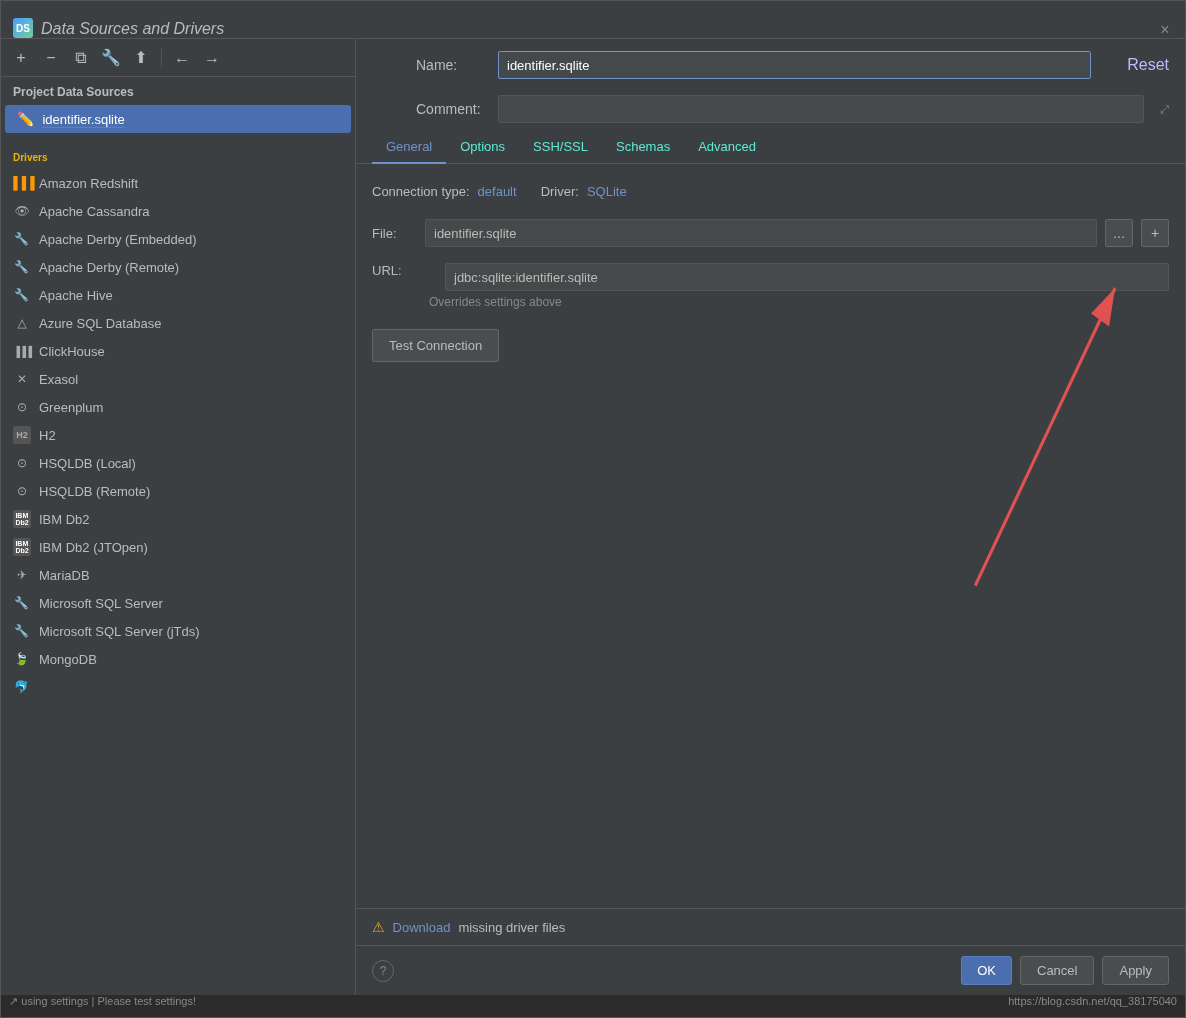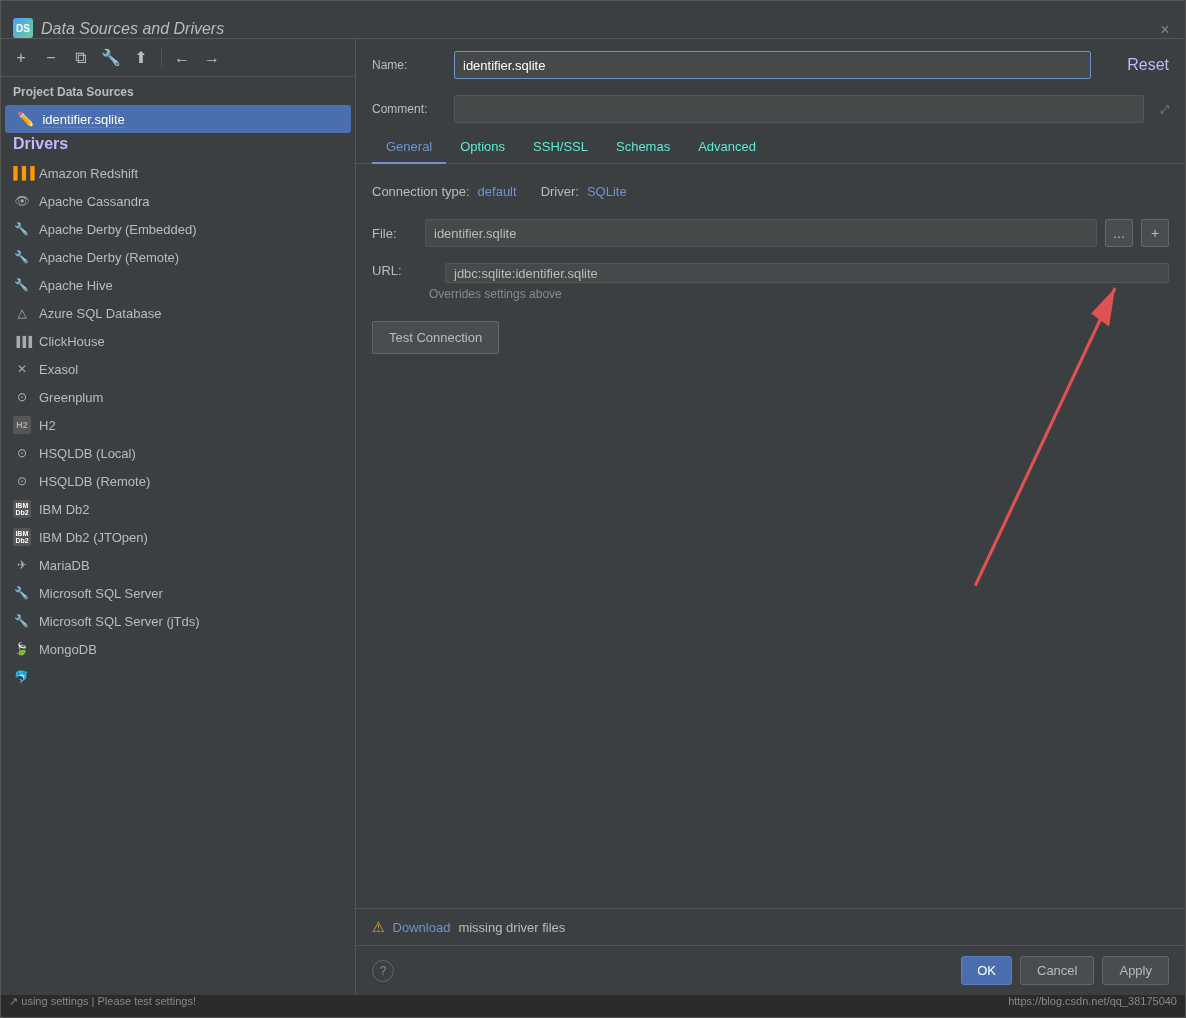--- a/index.html
+++ b/index.html
@@ -127,24 +127,24 @@
       color: #fff;
     }
 
     .left-scroll-area {
       flex: 1;
       overflow-y: auto;
       padding-bottom: 4px;
     }
 
     .section-title {
-      padding: 2px 12px 6px;
-      font-size: 16px;
+      padding: 19px 12px 6px;
+      font-size: 10px;
       font-weight: bold;
-      color: #c4b5fd;
+      color: #eab308;
     }
 
     .driver-item {
       padding: 5px 12px;
       display: flex;
       align-items: center;
       gap: 8px;
       cursor: pointer;
     }
     .driver-icon {
@@ -173,22 +173,23 @@
     }
 
     .right-header {
       padding: 12px 16px;
       display: flex;
       align-items: center;
       gap: 12px;
     }
     .field-label {
       color: #bbb;
-      font-size: 12px;
+      font-size: 14px;
       min-width: 70px;
+      margin-left: 44px;
     }
     .field-input {
       flex: 1;
       height: 28px;
       background: #45494a;
       border: 1px solid #6e93cc;
       color: #fff;
       padding: 0 8px;
       font-size: 13px;
       outline: none;
@@ -291,21 +292,21 @@
     }
 
     .url-row {
       display: flex;
       align-items: flex-start;
       gap: 28px;
       margin-bottom: 4px;
     }
     .url-input {
       flex: 1;
-      height: 20px;
+      height: 28px;
       background: #45494a;
       border: 1px solid #555;
       color: #bbb;
       padding: 0 8px;
       font-size: 13px;
       border-radius: 2px;
     }
     .override-text {
       color: #888;
       font-size: 12px;

